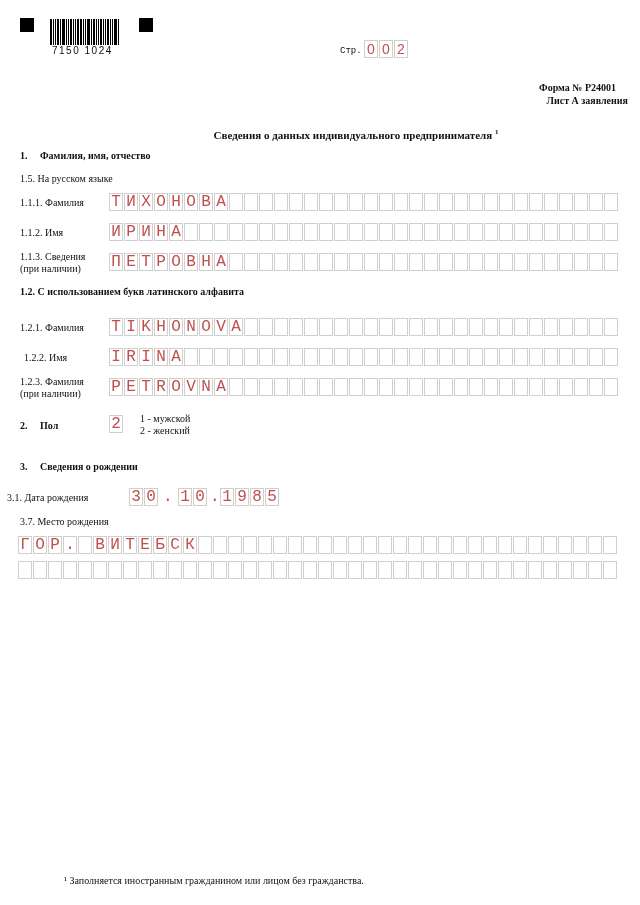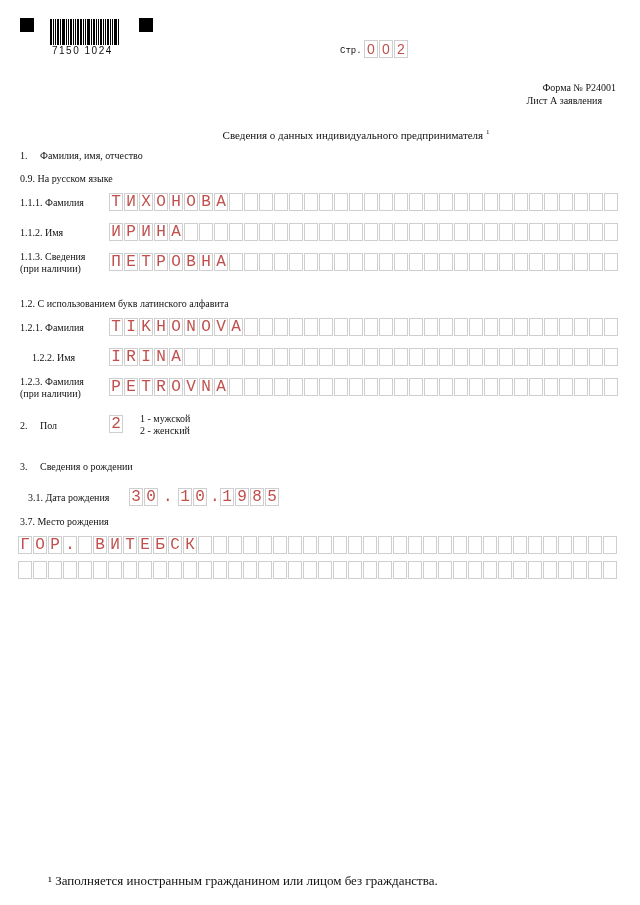--- a/index.html
+++ b/index.html
@@ -5,21 +5,21 @@
   html,body{margin:0;padding:0;background:#fff;}
   body{width:640px;height:905px;position:relative;overflow:hidden;font-family:"Liberation Serif",serif;color:#111;}
   .marker{position:absolute;width:14px;height:14px;background:#000;}
   .barcode{position:absolute;left:42px;top:17px;width:96px;height:40px;background:#fff;}
   .barcode .bars{position:absolute;left:8px;top:2px;width:78px;height:26px;display:flex;gap:1px;}
   .barcode .bars span{display:block;background:#000;height:100%;}
   .barcode .num{position:absolute;left:10px;top:28px;font-family:"Liberation Sans",sans-serif;font-size:10px;letter-spacing:1.5px;color:#111;}
   .cells{position:absolute;display:flex;}
   .cell{width:14px;height:18px;border:1px solid #cfcfcf;margin-right:1px;box-sizing:border-box;display:flex;align-items:center;justify-content:center;font-family:"Liberation Mono",monospace;font-size:16px;color:#c0504d;line-height:1;}
   .lbl{position:absolute;font-size:10px;color:#111;line-height:12px;}
-  .bold{font-weight:normal;}
+  .bold{font-weight:bold;}
   .sep{position:absolute;font-family:"Liberation Mono",monospace;font-size:16px;color:#c0504d;}
   .sm{font-family:Liberation Mono, monospace;}
 </style>
 </head>
 <body>
 
 <div class="marker" style="left:20px;top:18px;"></div>
 <div class="marker" style="left:139px;top:18px;"></div>
 <div class="barcode">
   <div class="bars" id="bars">
@@ -56,30 +56,30 @@
 </div>
 
 <div class="lbl sm" style="left:340px;top:45px;font-size:9px;">Стр.</div>
 <div class="cells" id="page-cells" style="left:364px;top:40px;">
     <div class="cell" style="font-family: &quot;Liberation Sans&quot;, sans-serif; font-size: 14px;">0</div>
     <div class="cell" style="font-family: &quot;Liberation Sans&quot;, sans-serif; font-size: 14px;">0</div>
     <div class="cell" style="font-family: &quot;Liberation Sans&quot;, sans-serif; font-size: 14px;">2</div>
   </div>
 
 <div class="lbl bold" style="right:24px;top:82px;text-align:right;">Форма № Р24001</div>
-<div class="lbl bold" style="right:38px;top:95px;text-align:left;">Лист А заявления</div>
+<div class="lbl bold" style="right:12px;top:95px;text-align:left;">Лист А заявления</div>
 
 <div class="lbl bold" style="left:0;width:640px;top:126px;text-align:center;font-size:11px;margin-left:36px;">
   <span>Сведения о данных индивидуального предпринимателя</span>
   <sup style="font-size:7px;">1</sup>
 </div>
 
 <div class="lbl bold" style="left:20px;top:150px;">1.</div>
 <div class="lbl bold" style="left:40px;top:150px;">Фамилия, имя, отчество</div>
-<div class="lbl" style="left:20px;top:173px;">0.9. На русском языке</div>
+<div class="lbl" style="left:20px;top:173px;">1.5. На русском языке</div>
 
 <div class="lbl" style="left:20px;top:197px;">1.1.1. Фамилия</div>
 <div class="cells" style="left:109px;top:193px;">
     <div class="cell">Т</div>
     <div class="cell">И</div>
     <div class="cell">Х</div>
     <div class="cell">О</div>
     <div class="cell">Н</div>
     <div class="cell">О</div>
     <div class="cell">В</div>
@@ -184,21 +184,21 @@
     <div class="cell"></div>
     <div class="cell"></div>
     <div class="cell"></div>
     <div class="cell"></div>
     <div class="cell"></div>
     <div class="cell"></div>
     <div class="cell"></div>
     <div class="cell"></div>
   </div>
 
-<div class="lbl" style="left:20px;top:298px;">1.2. С использованием букв латинского алфавита</div>
+<div class="lbl" style="left:20px;top:286px;font-weight:bold;">1.2. С использованием букв латинского алфавита</div>
 
 <div class="lbl" style="left:20px;top:322px;">1.2.1. Фамилия</div>
 <div class="cells" style="left:109px;top:318px;">
     <div class="cell">T</div>
     <div class="cell">I</div>
     <div class="cell">K</div>
     <div class="cell">H</div>
     <div class="cell">O</div>
     <div class="cell">N</div>
     <div class="cell">O</div>
@@ -224,21 +224,21 @@
     <div class="cell"></div>
     <div class="cell"></div>
     <div class="cell"></div>
     <div class="cell"></div>
     <div class="cell"></div>
     <div class="cell"></div>
     <div class="cell"></div>
     <div class="cell"></div>
   </div>
 
-<div class="lbl" style="left:32px;top:352px;">1.2.2. Имя</div>
+<div class="lbl" style="left:24px;top:352px;">1.2.2. Имя</div>
 <div class="cells" style="left:109px;top:348px;">
     <div class="cell">I</div>
     <div class="cell">R</div>
     <div class="cell">I</div>
     <div class="cell">N</div>
     <div class="cell">A</div>
     <div class="cell"></div>
     <div class="cell"></div>
     <div class="cell"></div>
     <div class="cell"></div>
@@ -314,21 +314,21 @@
 <div class="lbl bold" style="left:40px;top:420px;">Пол</div>
 <div class="cells" style="left:109px;top:415px;">
   <div class="cell">2</div>
 </div>
 <div class="lbl" style="left:140px;top:413px;">1 - мужской</div>
 <div class="lbl" style="left:140px;top:425px;">2 - женский</div>
 
 <div class="lbl bold" style="left:20px;top:461px;">3.</div>
 <div class="lbl bold" style="left:40px;top:461px;">Сведения о рождении</div>
 
-<div class="lbl" style="left:28px;top:492px;">3.1. Дата рождения</div>
+<div class="lbl" style="left:7px;top:492px;">3.1. Дата рождения</div>
 <div class="cells" style="left:129px;top:488px;">
     <div class="cell">3</div>
     <div class="cell">0</div>
   </div>
 <div class="sep" style="left:163px;top:488px;">.</div>
 <div class="cells" style="left:178px;top:488px;">
     <div class="cell">1</div>
     <div class="cell">0</div>
   </div>
 <div class="sep" style="left:210px;top:488px;">.</div>
@@ -418,13 +418,13 @@
     <div class="cell"></div>
     <div class="cell"></div>
     <div class="cell"></div>
     <div class="cell"></div>
     <div class="cell"></div>
     <div class="cell"></div>
     <div class="cell"></div>
     <div class="cell"></div>
   </div>
 
-<div class="lbl" style="left:48px;top:875px;font-size:13px;text-align:center;">¹ Заполняется иностранным гражданином или лицом без гражданства.</div>
+<div class="lbl" style="left:64px;top:875px;font-size:10px;text-align:center;">¹ Заполняется иностранным гражданином или лицом без гражданства.</div>
 
 </body></html>

